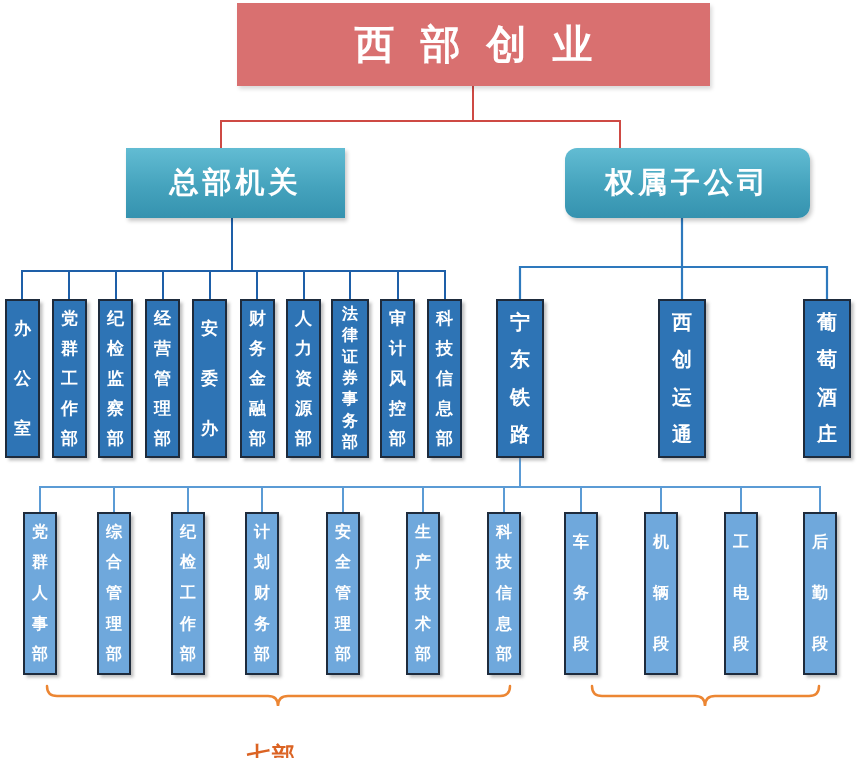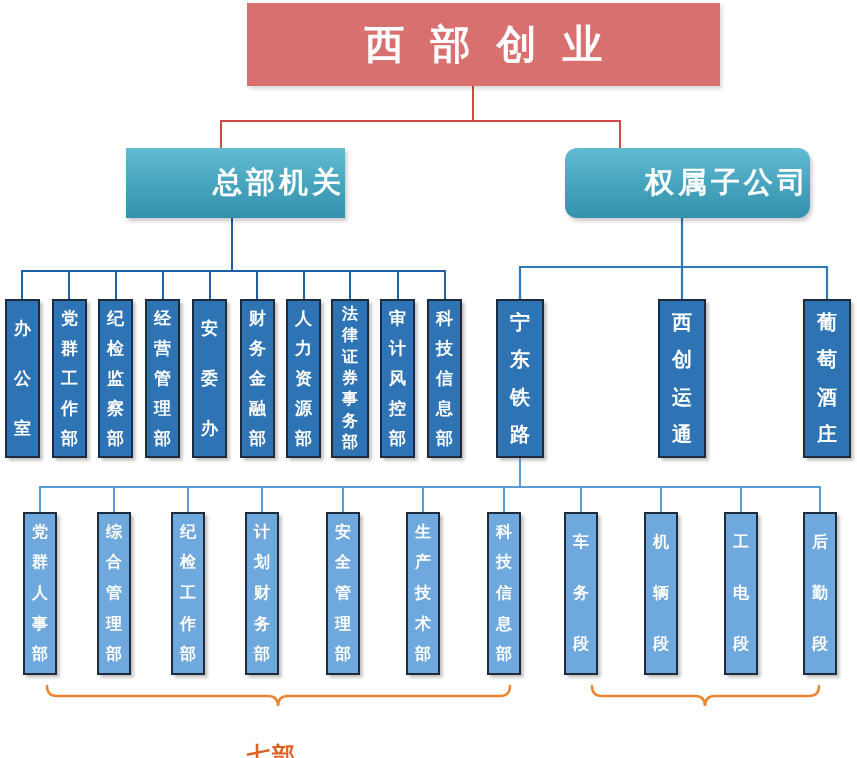--- a/index.html
+++ b/index.html
@@ -6,27 +6,27 @@
   .canvas{
     position:relative;width:857px;height:758px;background:#ffffff;overflow:hidden;
     font-family:"Liberation Sans","DejaVu Sans",sans-serif;
   }
   .lines{position:absolute;left:0;top:0;width:857px;height:758px;}
   .node{position:absolute;box-sizing:border-box;display:flex;align-items:center;justify-content:center;color:#ffffff;font-weight:bold;}
   .root-box{
     left:237px;top:3px;width:473px;height:83px;
     background:#D97070;
     box-shadow:2px 3px 4px rgba(0,0,0,0.15);
-    font-size:40px;letter-spacing:26px;padding-left:26px;margin-left:10px;
+    font-size:40px;letter-spacing:26px;padding-left:26px;
   }
   .branch-box{
     height:70px;top:148px;
     background:linear-gradient(180deg,#62BCD3 0%,#45A3BD 55%,#3592AF 100%);
     box-shadow:2px 3px 4px rgba(0,0,0,0.22);
-    font-size:29px;letter-spacing:4px;justify-content:flex-end;
+    font-size:29px;letter-spacing:4px;
   }
   .branch-hq{left:126px;width:219px;}
   .branch-sub{left:565px;width:245px;border-radius:12px;}
   .vbox{
     position:absolute;box-sizing:border-box;
     display:flex;flex-direction:column;align-items:center;justify-content:space-around;
     color:#ffffff;font-weight:bold;
     border:2px solid #1E2B3C;
     box-shadow:2.5px 2.5px 3px rgba(110,110,110,0.45);
     padding:3px 0;

